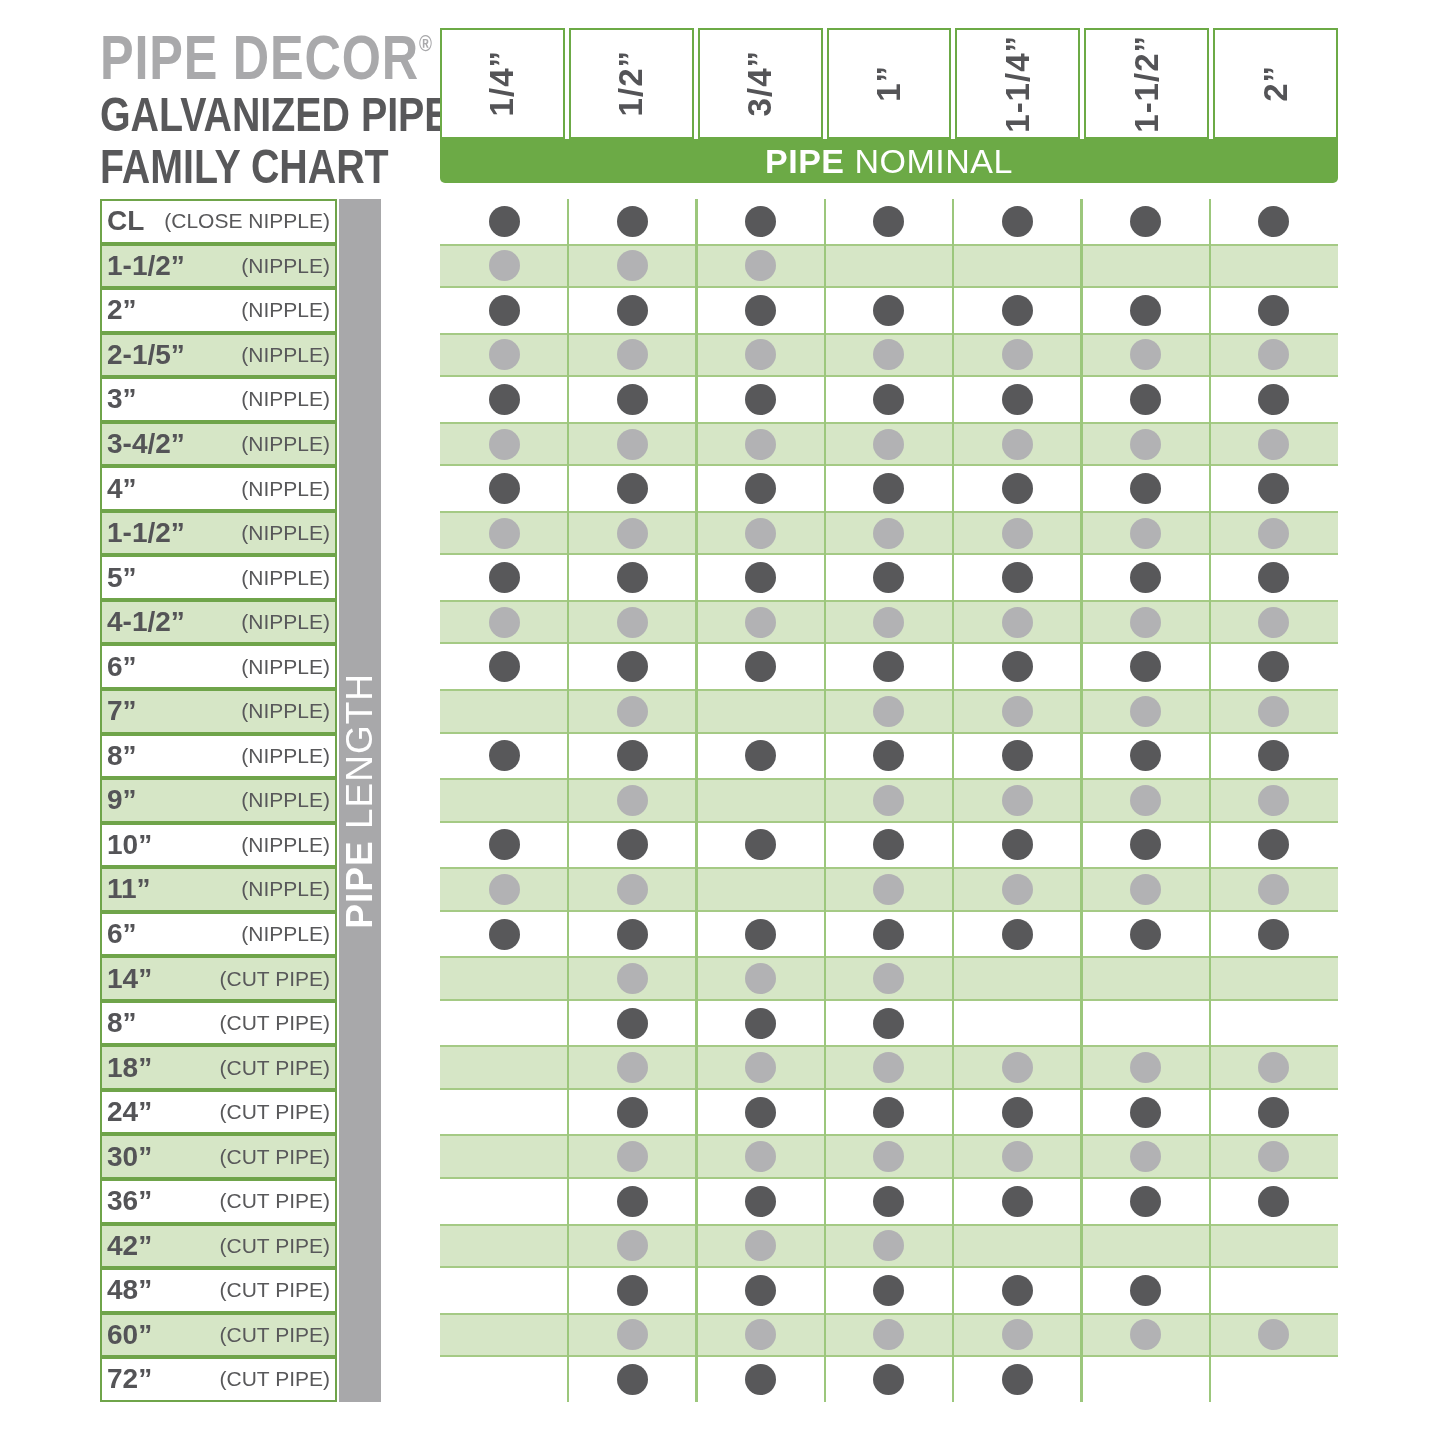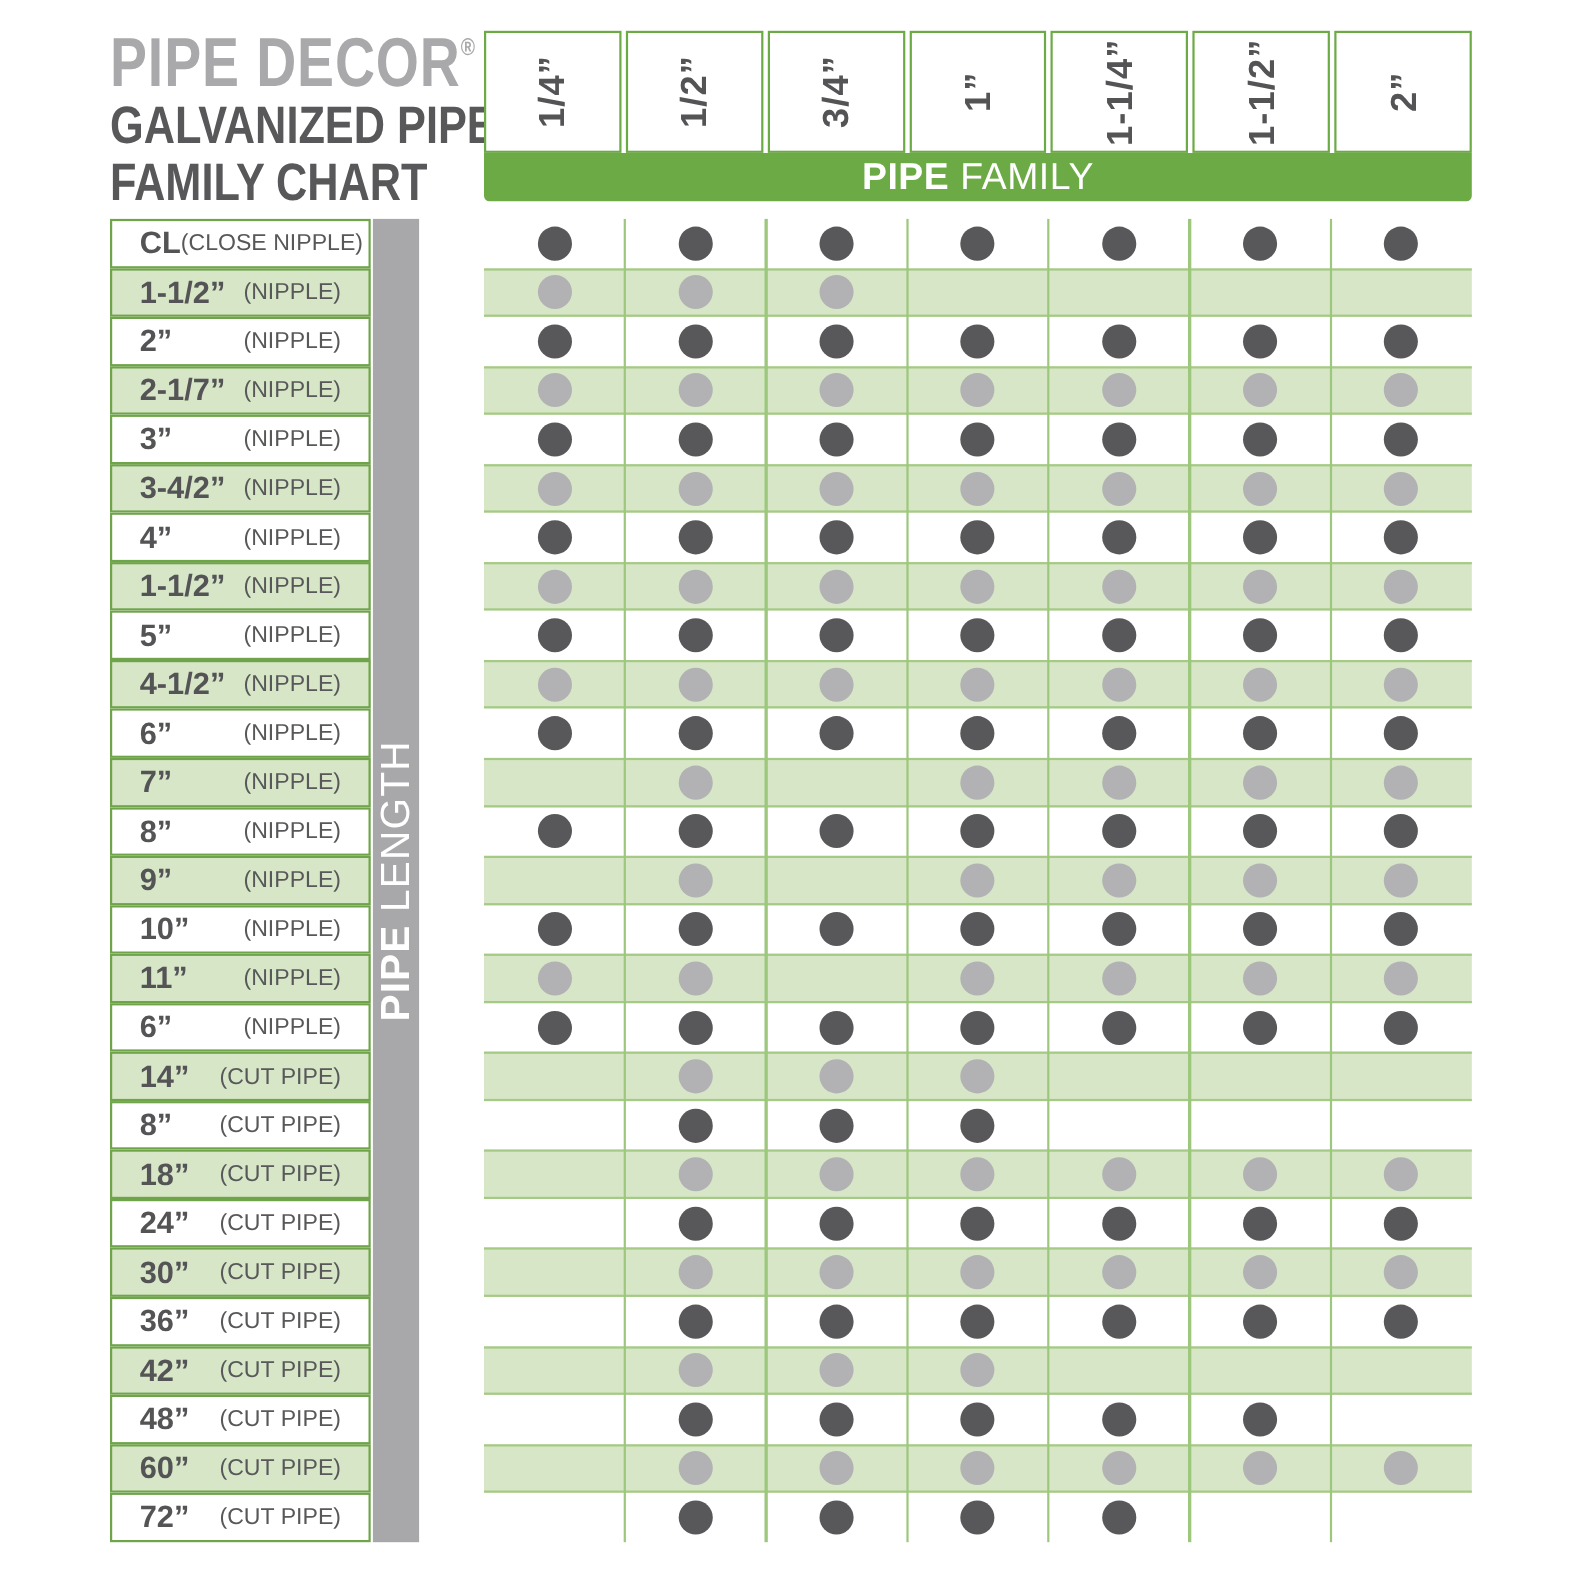--- a/index.html
+++ b/index.html
@@ -24,21 +24,21 @@
 
   
   .nominal-bar{position:absolute;left:440px;top:139px;width:898px;height:44px;
                background:#6caa46;color:#ffffff;display:flex;align-items:center;justify-content:center;
                font-size:34px;letter-spacing:0.5px;border-radius:0 0 5px 5px;}
   .nominal-bar .b{font-weight:bold;margin-right:10px;}
 
   
   .row-labels{position:absolute;left:100px;top:199px;width:237px;}
   .lrow{height:44.56px;box-sizing:border-box;border:2.3px solid #6fa44a;background:#ffffff;
-        display:flex;align-items:center;justify-content:space-between;padding:0 25px;}
+        display:flex;align-items:center;justify-content:space-between;padding:0 5px;}
   .lrow.band{background:#d6e6c6;}
   .lrow .size{font-size:28px;font-weight:bold;color:#545457;white-space:nowrap;}
   .lrow .kind{font-size:21px;color:#58585a;white-space:nowrap;}
 
   
   .length-bar{position:absolute;left:339px;top:199px;width:42px;height:1203px;background:#a8a8aa;
               display:flex;align-items:center;justify-content:center;}
   .length-bar .vtext{writing-mode:vertical-rl;transform:rotate(180deg);
                      color:#ffffff;font-size:37px;white-space:nowrap;letter-spacing:1px;}
   .length-bar .b{font-weight:bold;}
@@ -83,38 +83,38 @@
       <div class="hcell">
         <div class="vlabel">1-1/2”</div>
       </div>
       <div class="hcell">
         <div class="vlabel">2”</div>
       </div>
     </div>
 
   <div class="nominal-bar">
     <span class="b">PIPE</span>
-    <span>FAMILY</span>
+    <span>NOMINAL</span>
   </div>
 
   <div class="row-labels" id="rowLabels">
       <div class="lrow">
         <span class="size">CL</span>
         <span class="kind">(CLOSE NIPPLE)</span>
       </div>
       <div class="lrow band">
         <span class="size">1-1/2”</span>
         <span class="kind">(NIPPLE)</span>
       </div>
       <div class="lrow">
         <span class="size">2”</span>
         <span class="kind">(NIPPLE)</span>
       </div>
       <div class="lrow band">
-        <span class="size">2-1/7”</span>
+        <span class="size">2-1/5”</span>
         <span class="kind">(NIPPLE)</span>
       </div>
       <div class="lrow">
         <span class="size">3”</span>
         <span class="kind">(NIPPLE)</span>
       </div>
       <div class="lrow band">
         <span class="size">3-4/2”</span>
         <span class="kind">(NIPPLE)</span>
       </div>

